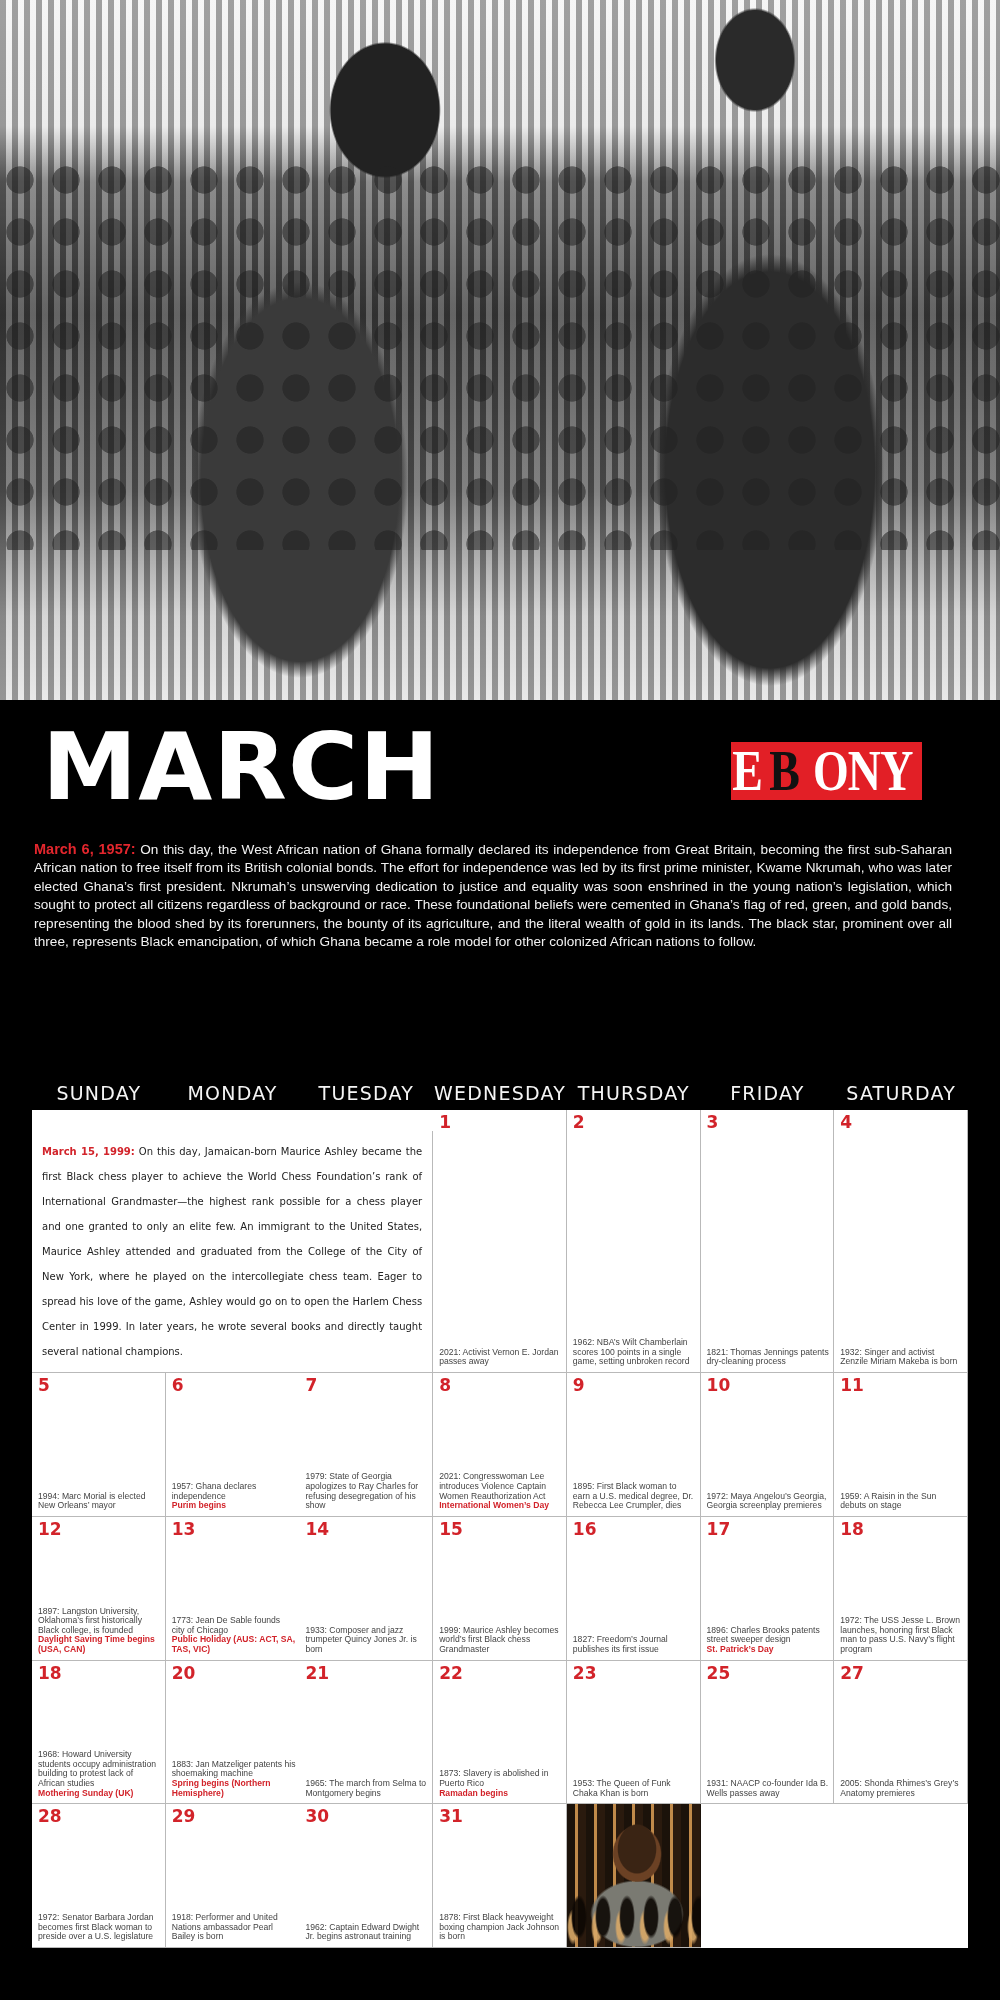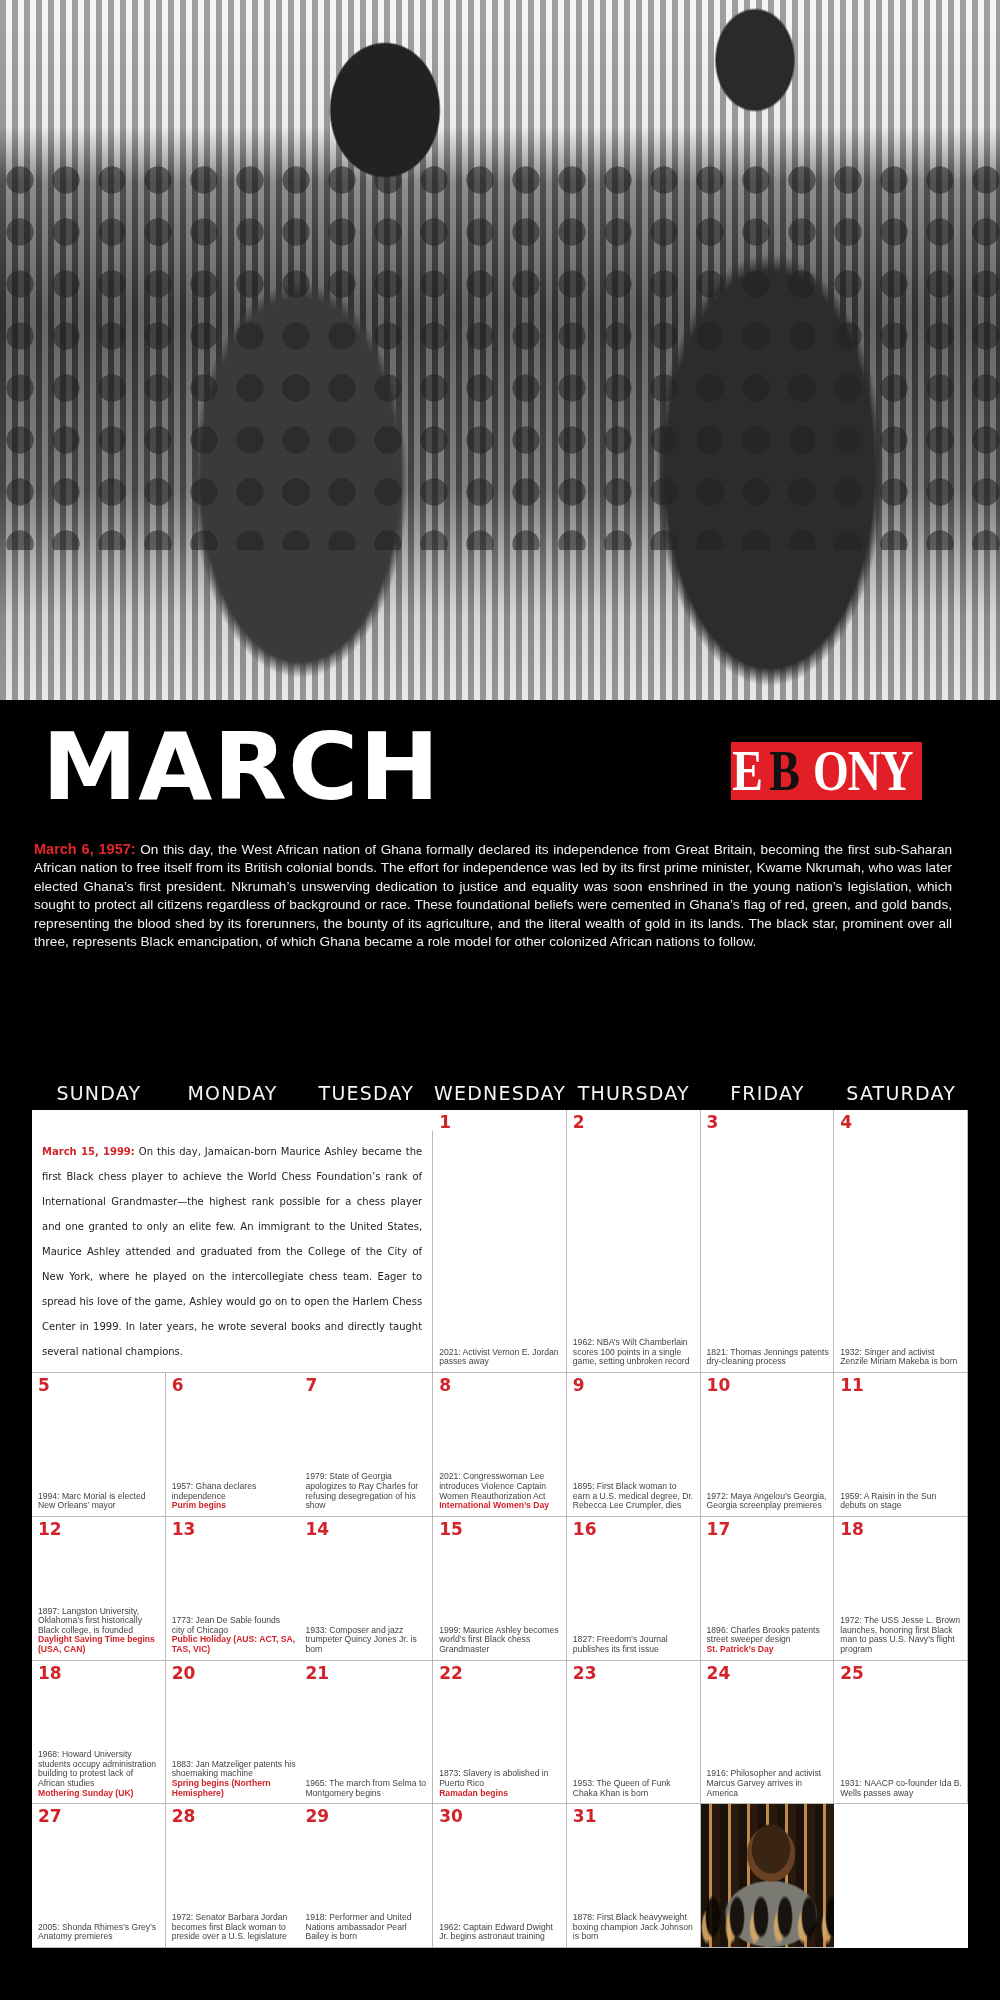--- a/index.html
+++ b/index.html
@@ -226,24 +226,20 @@
     </div>
   <div class="cell">
       <div class="num">22</div>
       <div class="events"><span>1873: Slavery is abolished in Puerto Rico</span><span class="holiday">Ramadan begins</span></div>
     </div>
   <div class="cell">
       <div class="num">23</div>
       <div class="events"><span>1953: The Queen of Funk Chaka Khan is born</span></div>
     </div>
   <div class="cell">
-      <div class="num">24</div>
-      <div class="events"><span>1916: Philosopher and activist Marcus Garvey arrives in America</span></div>
-    </div>
-  <div class="cell">
       <div class="num">25</div>
       <div class="events"><span>1931: NAACP co-founder Ida B. Wells passes away</span></div>
     </div>
 
   <div class="cell">
       <div class="num">27</div>
       <div class="events"><span>2005: Shonda Rhimes’s Grey’s Anatomy premieres</span></div>
     </div>
   <div class="cell">
       <div class="num">28</div>

